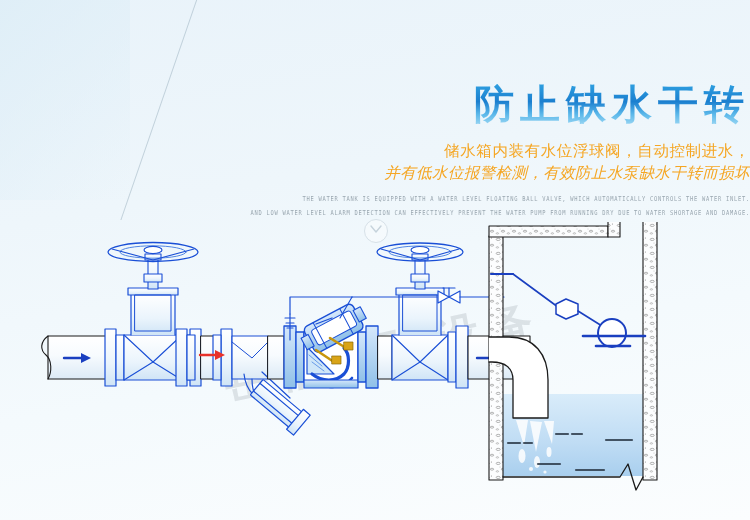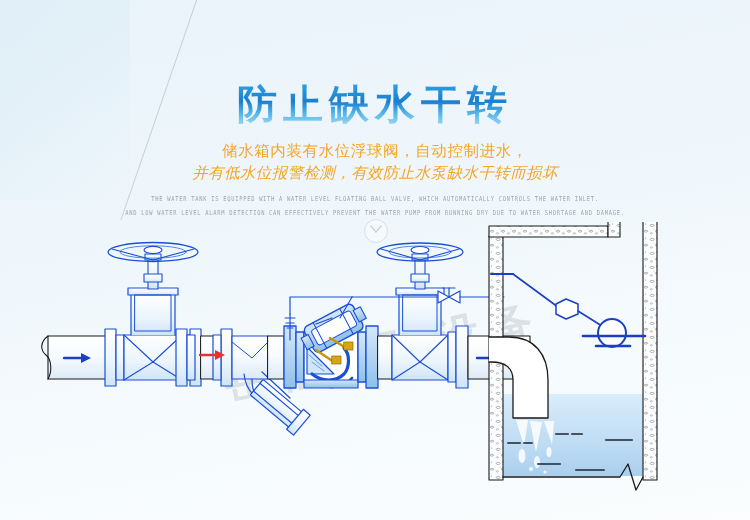--- a/index.html
+++ b/index.html
@@ -37,21 +37,21 @@
     background: linear-gradient(135deg, rgba(222,238,247,0.9), rgba(240,248,252,0));
     pointer-events: none;
   }
 
   
   .headline {
     position: absolute;
     top: 84px;
     left: 0;
     width: 750px;
-    text-align: center;
+    text-align: right;
   }
   .title {
     font-family: "DejaVu Sans", "Liberation Sans", sans-serif;
     font-size: 40px;
     font-weight: bold;
     letter-spacing: 6px;
     line-height: 1;
     background: linear-gradient(180deg, #2e9fe0 0%, #1b7fcf 42%, #5bb8ea 72%, #9fd8f3 100%);
     -webkit-background-clip: text;
     background-clip: text;

